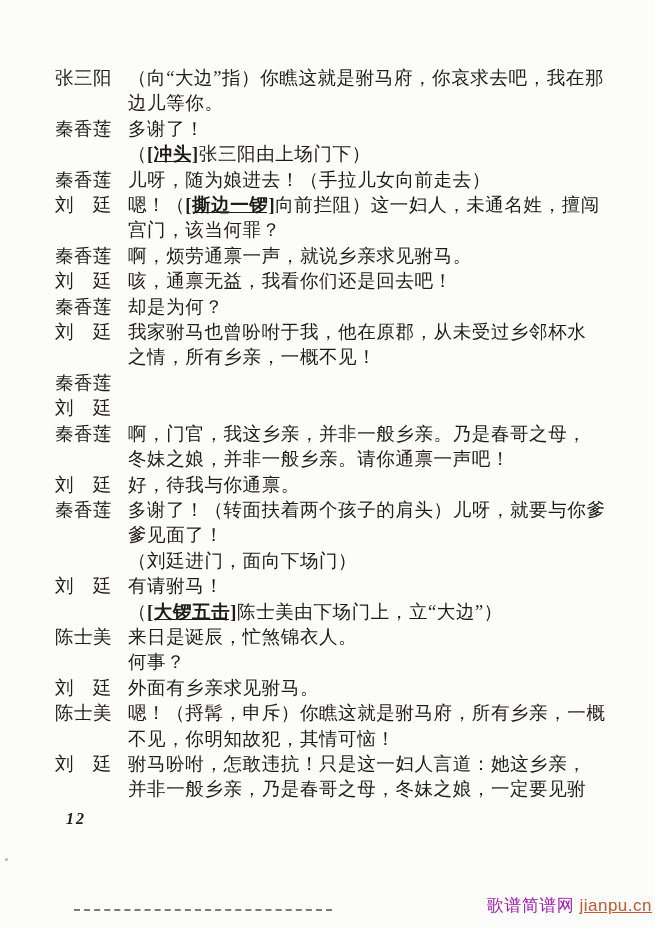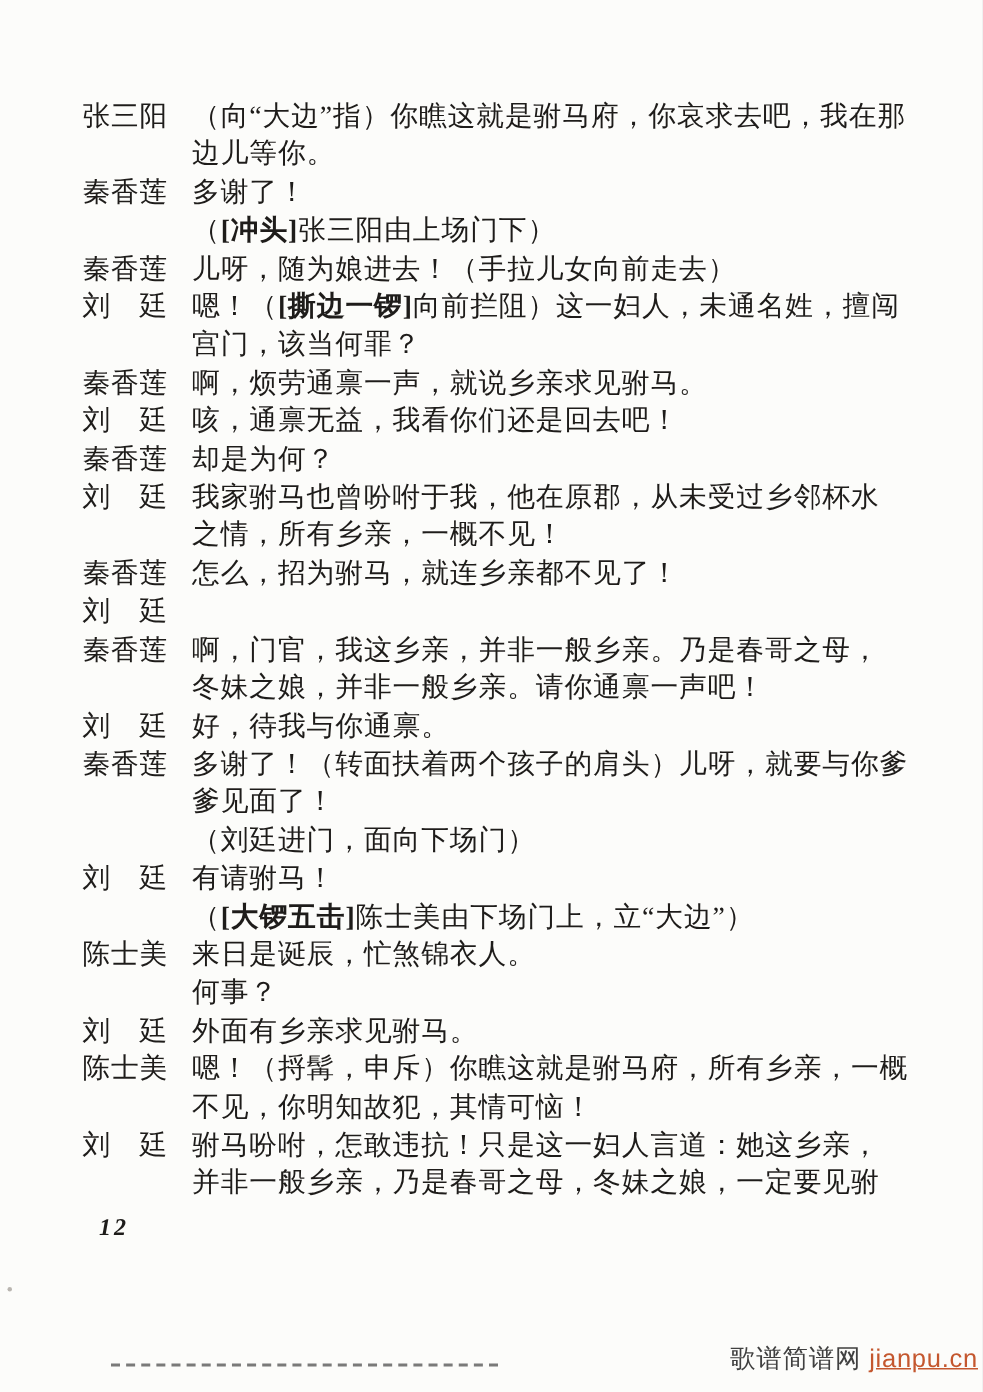--- a/index.html
+++ b/index.html
@@ -39,20 +39,21 @@
     min-width: 0;
   }
   .line {
     font-size: 18.5px;
     line-height: 25.4px;
     white-space: nowrap;
     letter-spacing: 0.6px;
   }
   .cue {
     font-weight: bold;
+    text-decoration: underline;
   }
   .page-number {
     position: absolute;
     left: 66px;
     top: 810px;
     font-size: 16px;
     font-style: italic;
     font-weight: 600;
     letter-spacing: 2px;
   }
@@ -76,21 +77,21 @@
   }
   .watermark {
     position: absolute;
     right: 3px;
     top: 894px;
     font-family: "Liberation Sans", "DejaVu Sans", sans-serif;
     font-size: 17px;
     letter-spacing: 0.5px;
     white-space: nowrap;
   }
-  .watermark .site-name { color: #404040; text-align: right; }
+  .watermark .site-name { color: #a21caf; text-align: right; }
   .watermark .site-url  { color: #c4572e; text-decoration: underline; }
 </style>
 </head>
 <body>
 
 <div class="page">
 
   <div class="script-body" id="script-body">
       <div class="entry">
         <span class="speaker">张三阳</span>
@@ -144,23 +145,20 @@
       </div>
       <div class="entry">
         <span class="speaker">刘　廷</span>
         <div class="lines">
           <div class="line">我家驸马也曾吩咐于我，他在原郡，从未受过乡邻杯水</div>
           <div class="line">之情，所有乡亲，一概不见！</div>
         </div>
       </div>
       <div class="entry">
         <span class="speaker">秦香莲</span>
-        <div class="lines">
-          <div class="line">怎么，招为驸马，就连乡亲都不见了！</div>
-        </div>
       </div>
       <div class="entry">
         <span class="speaker">刘　廷</span>
       </div>
       <div class="entry">
         <span class="speaker">秦香莲</span>
         <div class="lines">
           <div class="line">啊，门官，我这乡亲，并非一般乡亲。乃是春哥之母，</div>
           <div class="line">冬妹之娘，并非一般乡亲。请你通禀一声吧！</div>
         </div>

